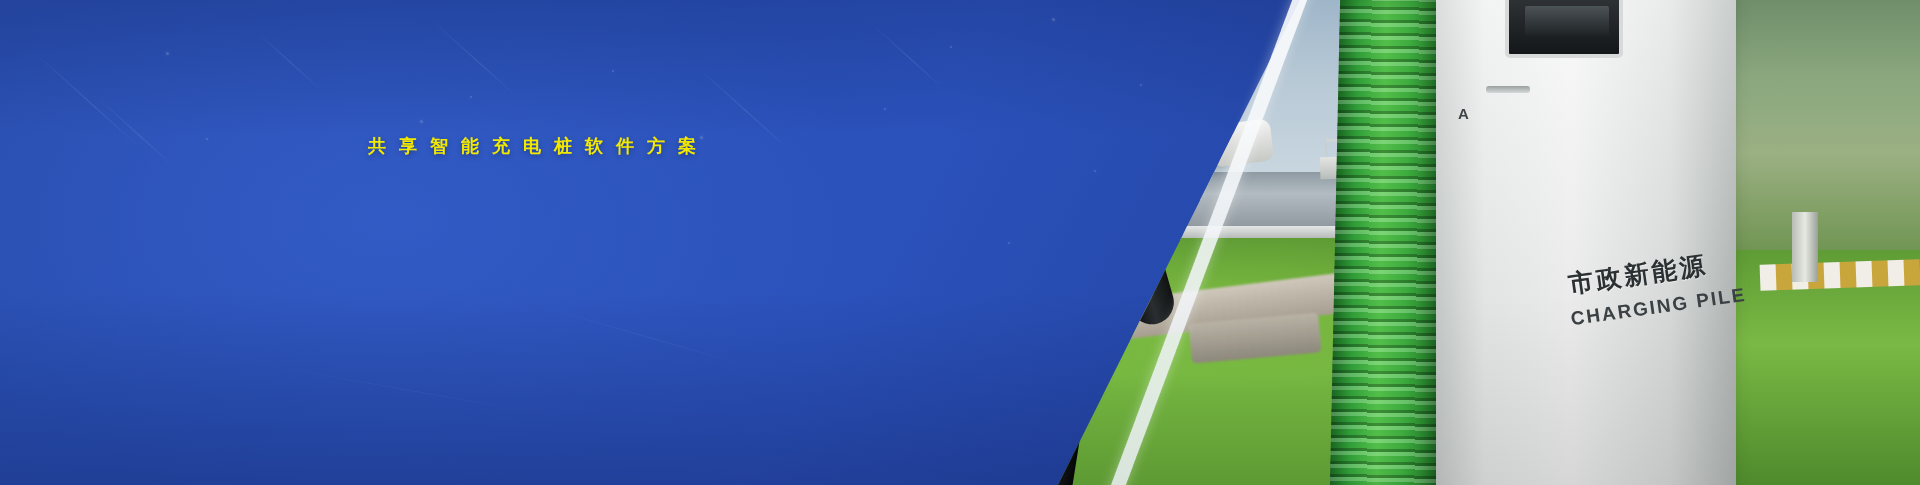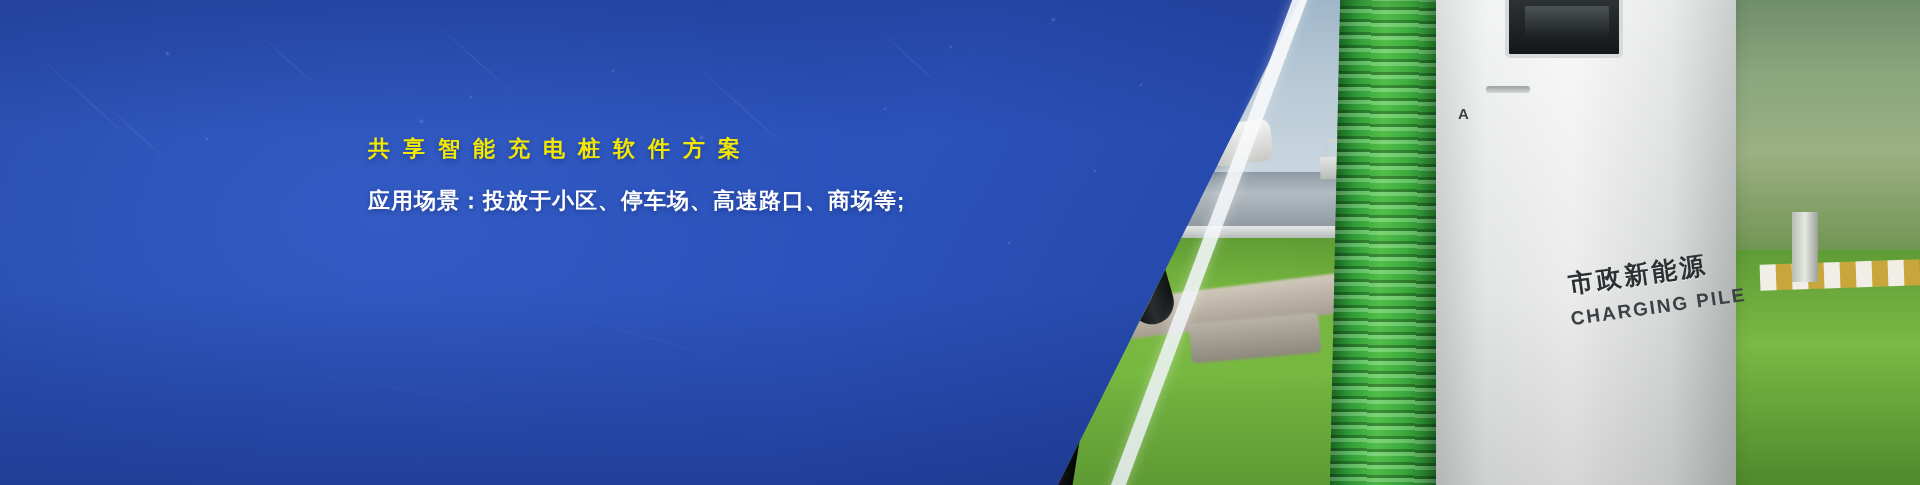--- a/index.html
+++ b/index.html
@@ -273,21 +273,21 @@
     font-weight:bold;
     color:#ffffff;
     line-height:1.12;
     letter-spacing:1px;
     white-space:nowrap;
     text-shadow:0 2px 6px rgba(10,25,80,0.45);
     font-family:"Liberation Sans", sans-serif;
   }
   .subline {
     margin-top:16px;
-    font-size:22px;
+    font-size:18px;
     font-weight:bold;
     color:#f2e800;
     letter-spacing:13px;
     white-space:nowrap;
     text-shadow:0 2px 5px rgba(10,25,80,0.4);
     font-family:Liberation Sans, sans-serif;
   }
   .scenes {
     margin-top:22px;
     font-size:22px;
@@ -384,16 +384,15 @@
       <div class="chg-branden">CHARGING PILE</div>
     </div>
   </div>
 
   <div class="divider">
     <div class="divider-band"></div>
   </div>
 
   <div class="copy">
     <div class="subline">共享智能充电桩软件方案</div>
-    <div class="scenes">应用场景：投放于小区、停车场、高速路口、商场等;</div>
   </div>
 
 </div>
 
 </body></html>

